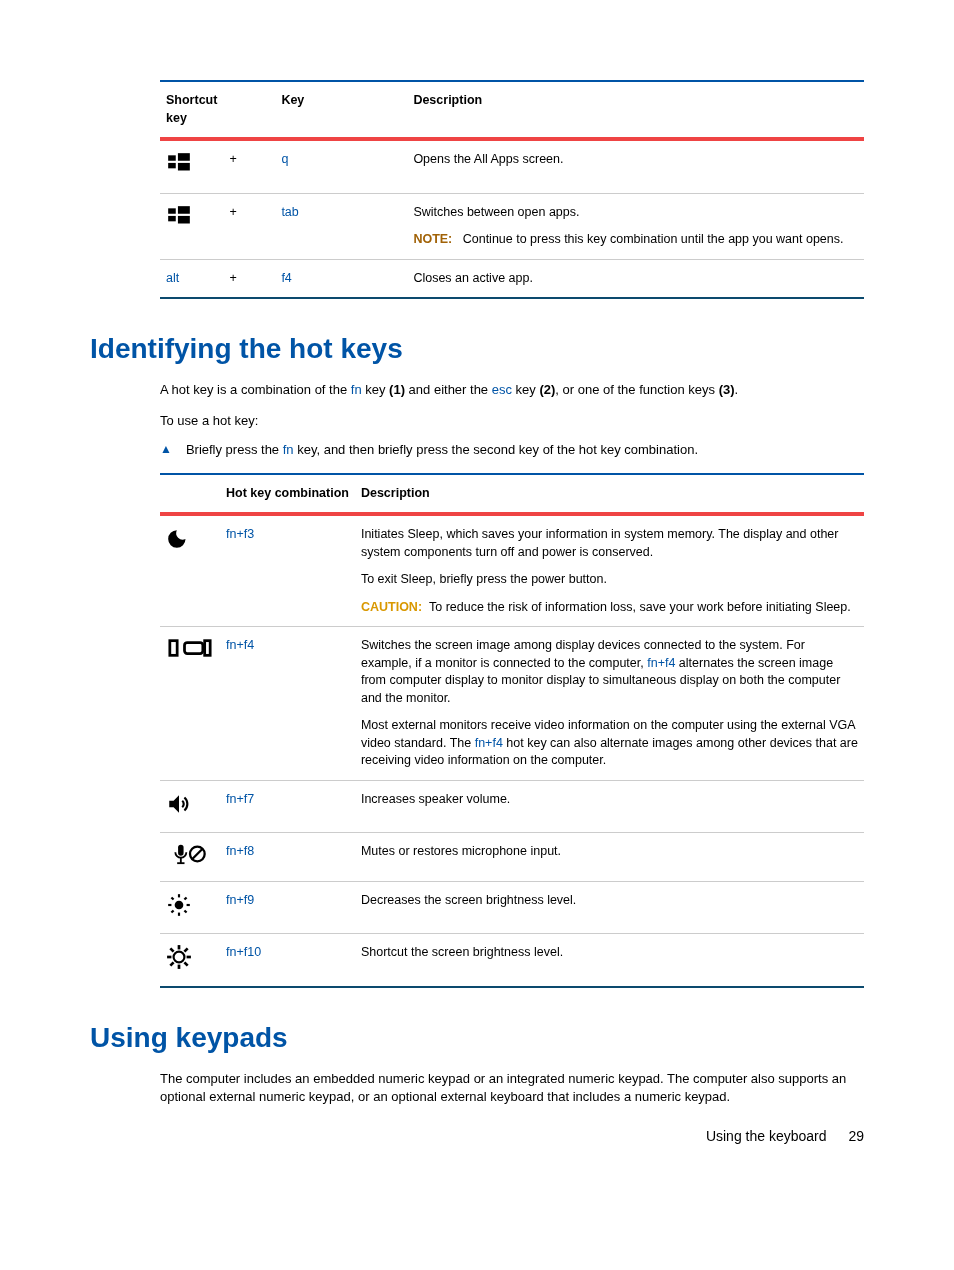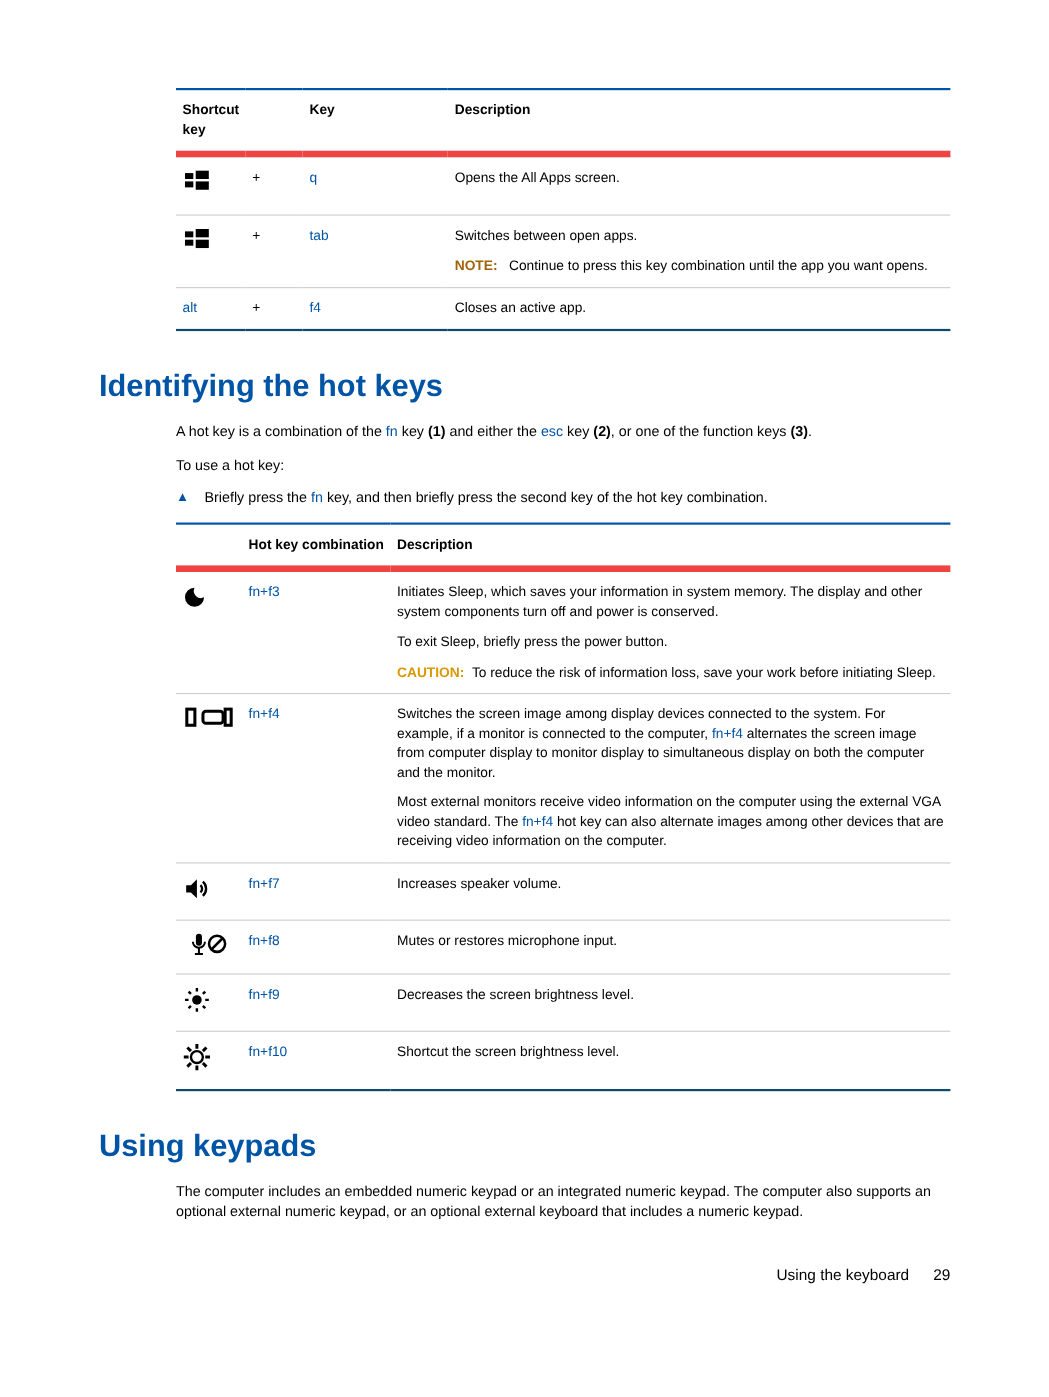--- a/index.html
+++ b/index.html
@@ -23,21 +23,21 @@
     margin-bottom: 10px;
   }
   table {
     border-collapse: collapse;
     width: 100%;
     margin-left: 70px;
     width: calc(100% - 70px);
   }
   table thead tr {
     border-top: 2px solid #0054a6;
-    border-bottom: 6px solid #ef4444;
+    border-bottom: 4px solid #ef4444;
   }
   table tbody tr {
     border-bottom: 1px solid #ccc;
   }
   table tbody tr:last-child {
     border-bottom: 2px solid #0c4a6e;
   }
   th, td {
     text-align: left;
     vertical-align: top;
@@ -66,21 +66,21 @@
     width: 40px;
   }
   .key-cell {
     width: 120px;
   }
   .combo-cell {
     width: 60px;
     white-space: nowrap;
   }
   .footer {
-    margin-top: 40px;
+    margin-top: 21px;
     text-align: right;
     font-size: 14px;
   }
   .footer .page-num {
     margin-left: 18px;
   }
   .desc-para {
     margin: 0 0 10px 0;
   }
   .desc-para:last-child {

